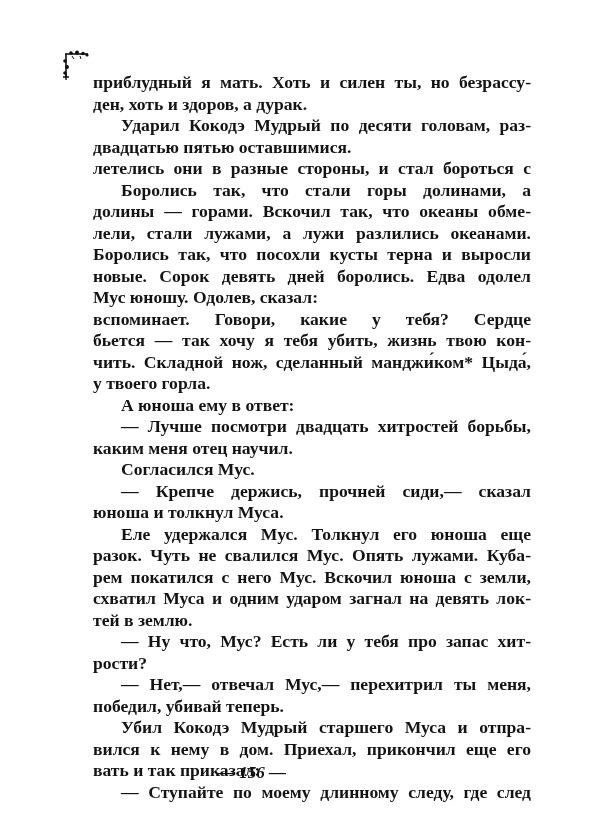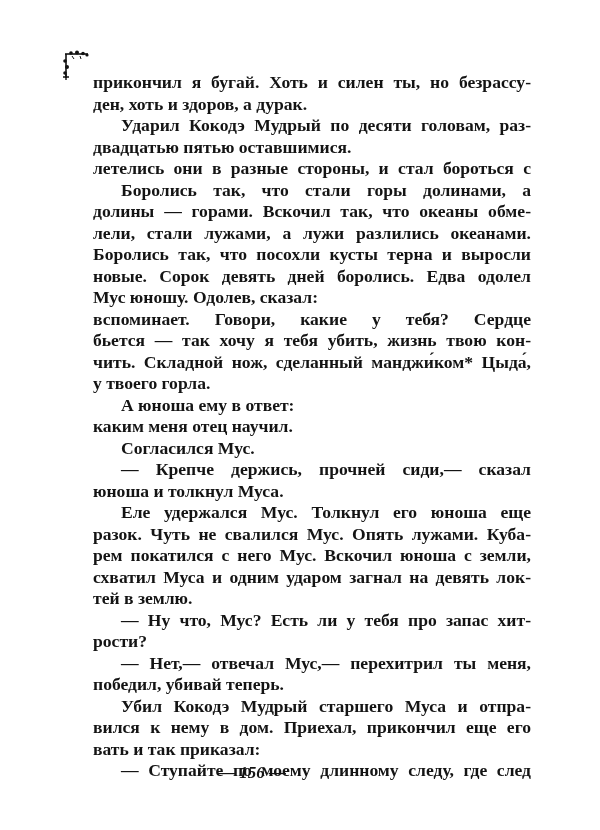--- a/index.html
+++ b/index.html
@@ -33,36 +33,37 @@
     <circle cx="25" cy="5" r="1.6" fill="#111"></circle>
     <circle cx="3" cy="11" r="1.8" fill="#111"></circle>
     <circle cx="5" cy="17" r="2" fill="#111"></circle>
     <circle cx="3" cy="23" r="1.8" fill="#111"></circle>
     <path d="M1 27 L7 27 M4 24 L4 30" stroke="#111" stroke-width="1.4"></path>
     <path d="M10 6 L12 9 M18 6 L19 9" stroke="#111" stroke-width="1"></path>
   </svg>
 </div>
 
 <div class="text-block" id="text-block">
-    <span class="line">прикончил я бугай. Хоть и силен ты, но безрассу-</span>
+    <span class="line">приблудный я мать. Хоть и силен ты, но безрассу-</span>
     <span class="line last">ден, хоть и здоров, а дурак.</span>
     <span class="line indent">Ударил Кокодэ Мудрый по десяти головам, раз-</span>
     <span class="line last">двадцатью пятью оставшимися.</span>
     <span class="line">летелись они в разные стороны, и стал бороться с</span>
     <span class="line indent">Боролись так, что стали горы долинами, а</span>
     <span class="line">долины — горами. Вскочил так, что океаны обме-</span>
     <span class="line">лели, стали лужами, а лужи разлились океанами.</span>
     <span class="line">Боролись так, что посохли кусты терна и выросли</span>
     <span class="line">новые. Сорок девять дней боролись. Едва одолел</span>
     <span class="line last">Мус юношу. Одолев, сказал:</span>
     <span class="line">вспоминает. Говори, какие у тебя? Сердце</span>
     <span class="line">бьется — так хочу я тебя убить, жизнь твою кон-</span>
     <span class="line">чить. Складной нож, сделанный манджи́ком* Цыда́,</span>
     <span class="line last">у твоего горла.</span>
     <span class="line indent last">А юноша ему в ответ:</span>
+    <span class="line indent">— Лучше посмотри двадцать хитростей борьбы,</span>
     <span class="line last">каким меня отец научил.</span>
     <span class="line indent last">Согласился Мус.</span>
     <span class="line indent">— Крепче держись, прочней сиди,— сказал</span>
     <span class="line last">юноша и толкнул Муса.</span>
     <span class="line indent">Еле удержался Мус. Толкнул его юноша еще</span>
     <span class="line">разок. Чуть не свалился Мус. Опять лужами. Куба-</span>
     <span class="line">рем покатился с него Мус. Вскочил юноша с земли,</span>
     <span class="line">схватил Муса и одним ударом загнал на девять лок-</span>
     <span class="line last">тей в землю.</span>
     <span class="line indent">— Ну что, Мус? Есть ли у тебя про запас хит-</span>

